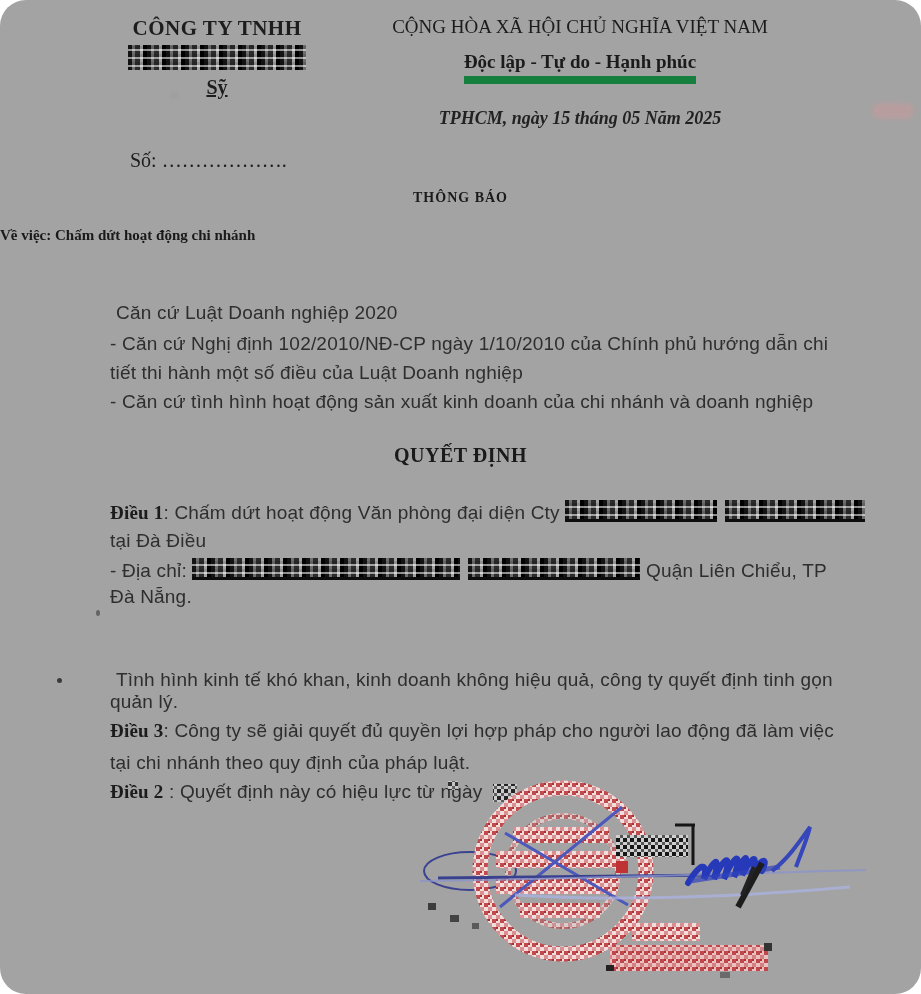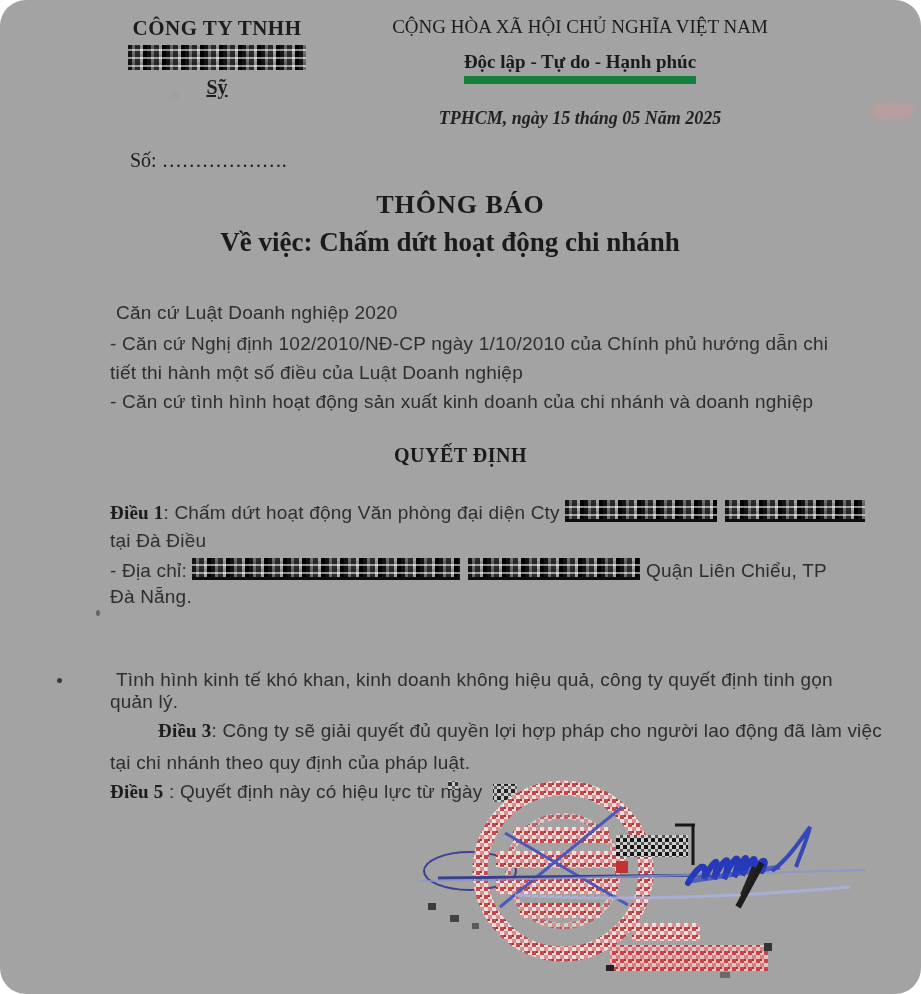--- a/index.html
+++ b/index.html
@@ -18,22 +18,22 @@
   .hdr-left .l1{font-family:"Liberation Serif",serif;font-weight:bold;font-size:21px;color:#1d1d1d;letter-spacing:.5px;}
   .hdr-left .l3{font-family:"Liberation Serif",serif;font-weight:bold;font-size:20px;color:#1d1d1d;margin-top:2px;text-decoration:underline;}
   .px-line{height:25px;margin:4px auto 0 auto;}
   .so-line{position:absolute;left:130px;top:112px;font-family:"Liberation Serif",serif;font-size:20px;color:#1d1d1d;margin-top:37px;}
   .hdr-right{position:absolute;left:355px;top:16px;width:450px;text-align:center;}
   .hdr-right .r1{font-family:"Liberation Serif",serif;font-weight:normal;font-size:19px;color:#1b1b1b;}
   .hdr-right .r2{margin-top:13px;}
   .hdr-right .r2 span{font-family:"Liberation Serif",serif;font-weight:bold;font-size:19px;color:#1b1b1b;display:inline-block;border-bottom:8px solid #15803d;padding-bottom:3px;}
   .hdr-right .r3{margin-top:24px;font-family:"Liberation Serif",serif;font-style:italic;font-weight:600;font-size:18px;color:#222;}
   
-  .title-main{position:absolute;left:0;top:190px;width:921px;text-align:center;font-family:"Liberation Serif",serif;font-weight:bold;font-size:26px;letter-spacing:1px;color:#1a1a1a;}
-  .title-sub{position:absolute;left:0;top:227px;width:900px;text-align:center;font-family:"Liberation Serif",serif;font-weight:bold;font-size:27px;color:#1a1a1a;}
+  .title-main{position:absolute;left:0;top:190px;width:921px;text-align:center;font-family:"Liberation Serif",serif;font-weight:bold;font-size:14px;letter-spacing:1px;color:#1a1a1a;}
+  .title-sub{position:absolute;left:0;top:227px;width:900px;font-family:"Liberation Serif",serif;font-weight:bold;font-size:15px;color:#1a1a1a;}
   .qd-head{position:absolute;left:0;top:444px;width:921px;text-align:center;font-family:"Liberation Serif",serif;font-weight:bold;font-size:20px;letter-spacing:.5px;color:#1a1a1a;}
   
   .bline{position:absolute;left:110px;height:24px;white-space:nowrap;font-size:19px;letter-spacing:.2px;color:#2e2e2e;}
   .blabel{font-family:"Liberation Serif",serif;font-weight:bold;color:#1c1c1c;}
   .indent{padding-left:6px;}
   
   .px{
     display:inline-block;
     background-image:
       repeating-linear-gradient(0deg, rgba(255,255,255,0) 0 3px, rgba(255,255,255,.55) 3px 5px, rgba(0,0,0,.12) 5px 8px),
@@ -87,27 +87,27 @@
   <div class="bline" style="top:558px;">
     <span>- Địa chỉ: </span><span class="px px-inline redact-u" style="width:268px;"></span><span class="gap8"></span><span class="px px-inline redact-u" style="width:172px;"></span>
     <span>Quận Liên Chiểu, TP</span>
   </div>
   <div class="bline" style="top:586px;">Đà Nẵng.</div>
 
 
   <div class="bline indent" style="top:669px;">Tình hình kinh tế khó khan, kinh doanh không hiệu quả, công ty quyết định tinh gọn</div>
   <div class="bline" style="top:691px;">quản lý.</div>
 
-  <div class="bline" style="top:720px;margin-left:48px;">
+  <div class="bline" style="top:720px;">
     <span class="blabel">Điều 3</span><span>: Công ty sẽ giải quyết đủ quyền lợi hợp pháp cho người lao động đã làm việc</span>
   </div>
   <div class="bline" style="top:752px;">tại chi nhánh theo quy định của pháp luật.</div>
 
   <div class="bline" style="top:781px;">
-    <span class="blabel">Điều 5</span><span> : Quyết định này có hiệu lực từ ngày</span>
+    <span class="blabel">Điều 2</span><span> : Quyết định này có hiệu lực từ ngày</span>
   </div>
 
   <div class="speck" style="left:57px;top:678px;width:5px;height:5px;"></div>
   <div class="speck" style="left:96px;top:610px;width:4px;height:6px;opacity:.6;"></div>
 
   <div class="sig-wrap">
     <svg width="460" height="215" viewBox="0 0 460 215">
       <defs>
         <pattern id="pxr" width="8" height="8" patternUnits="userSpaceOnUse">
           <rect width="8" height="8" fill="#f3dcdc"></rect>

